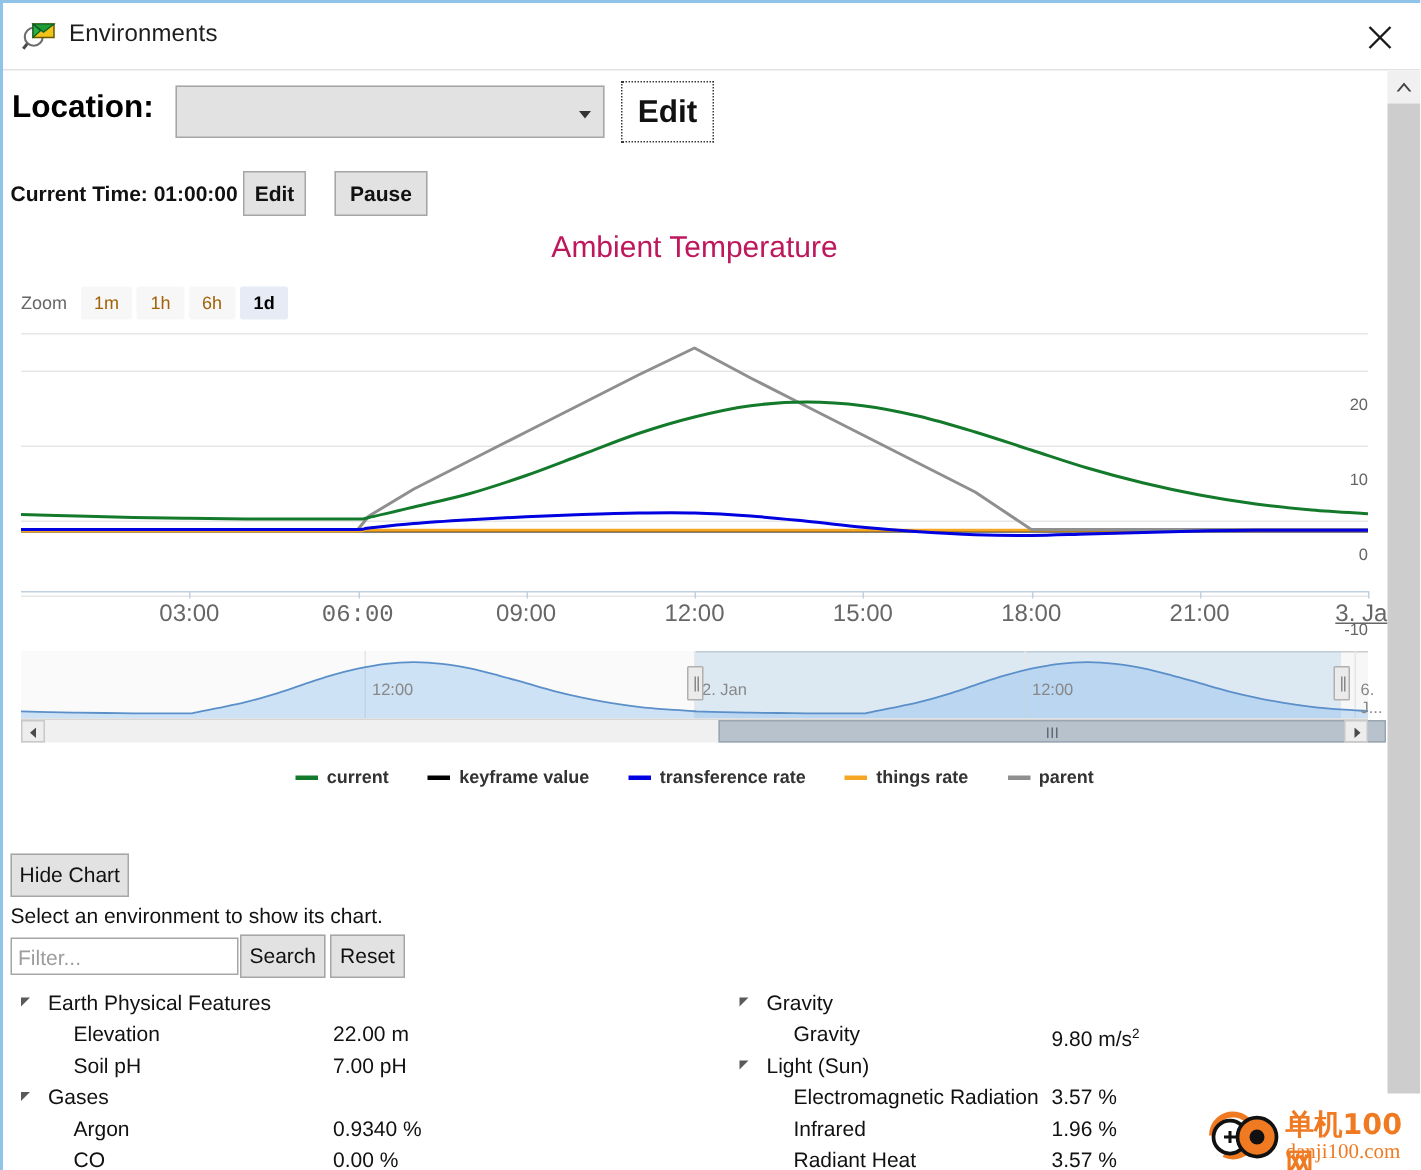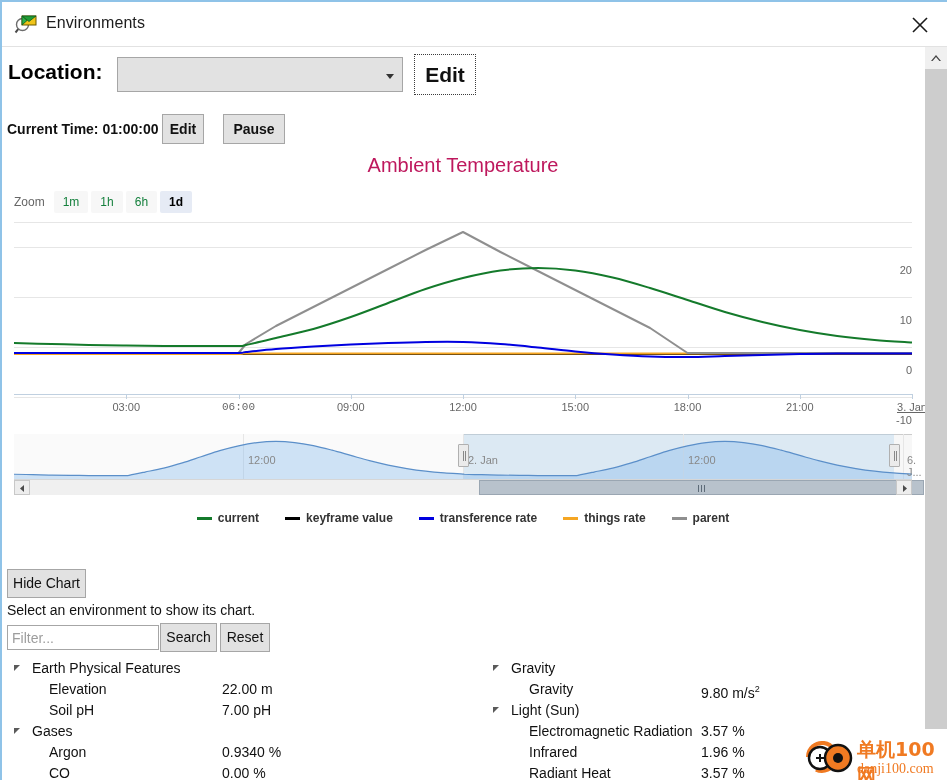--- a/index.html
+++ b/index.html
@@ -110,21 +110,21 @@
     text-align: center;
     font-size: 20px; color: #be185d;
   }
   .zoom-row {
     position: absolute; left: 12px; top: 188px;
     height: 24px;
     display: flex; align-items: center; gap: 3px;
   }
   .zoom-lbl { font-size: 12px; color: #666; margin-right: 6px; }
   .zoom-btn {
-    font-size: 12px; color: #15803d;
+    font-size: 12px; color: #a16207;
     background: #f7f7f7;
     padding: 4px 9px;
     cursor: pointer;
     border-radius: 2px;
   }
   .zoom-btn.active {
     background: #e6ebf5; color: #000; font-weight: bold;
   }
 
   .plot {
@@ -142,21 +142,21 @@
     position: absolute;
     font-size: 11px; color: #666;
     text-align: right; width: 30px; margin-top: 24px;
   }
   .xaxis-line {
     position: absolute; left: 12px; top: 392px; width: 898px; height: 1px;
     background: #c0d0e0;
   }
   .xtick {
     position: absolute; top: 399px;
-    font-size: 11px; color: #666;
+    font-size: 16px; color: #666;
     text-align: center; width: 60px;
   }
   .xtick-mark {
     position: absolute; top: 392px; width: 1px; height: 5px; background: #c0d0e0;
   }
 
   
   .nav {
     position: absolute; left: 12px; top: 432px;
     width: 898px; height: 45px;

